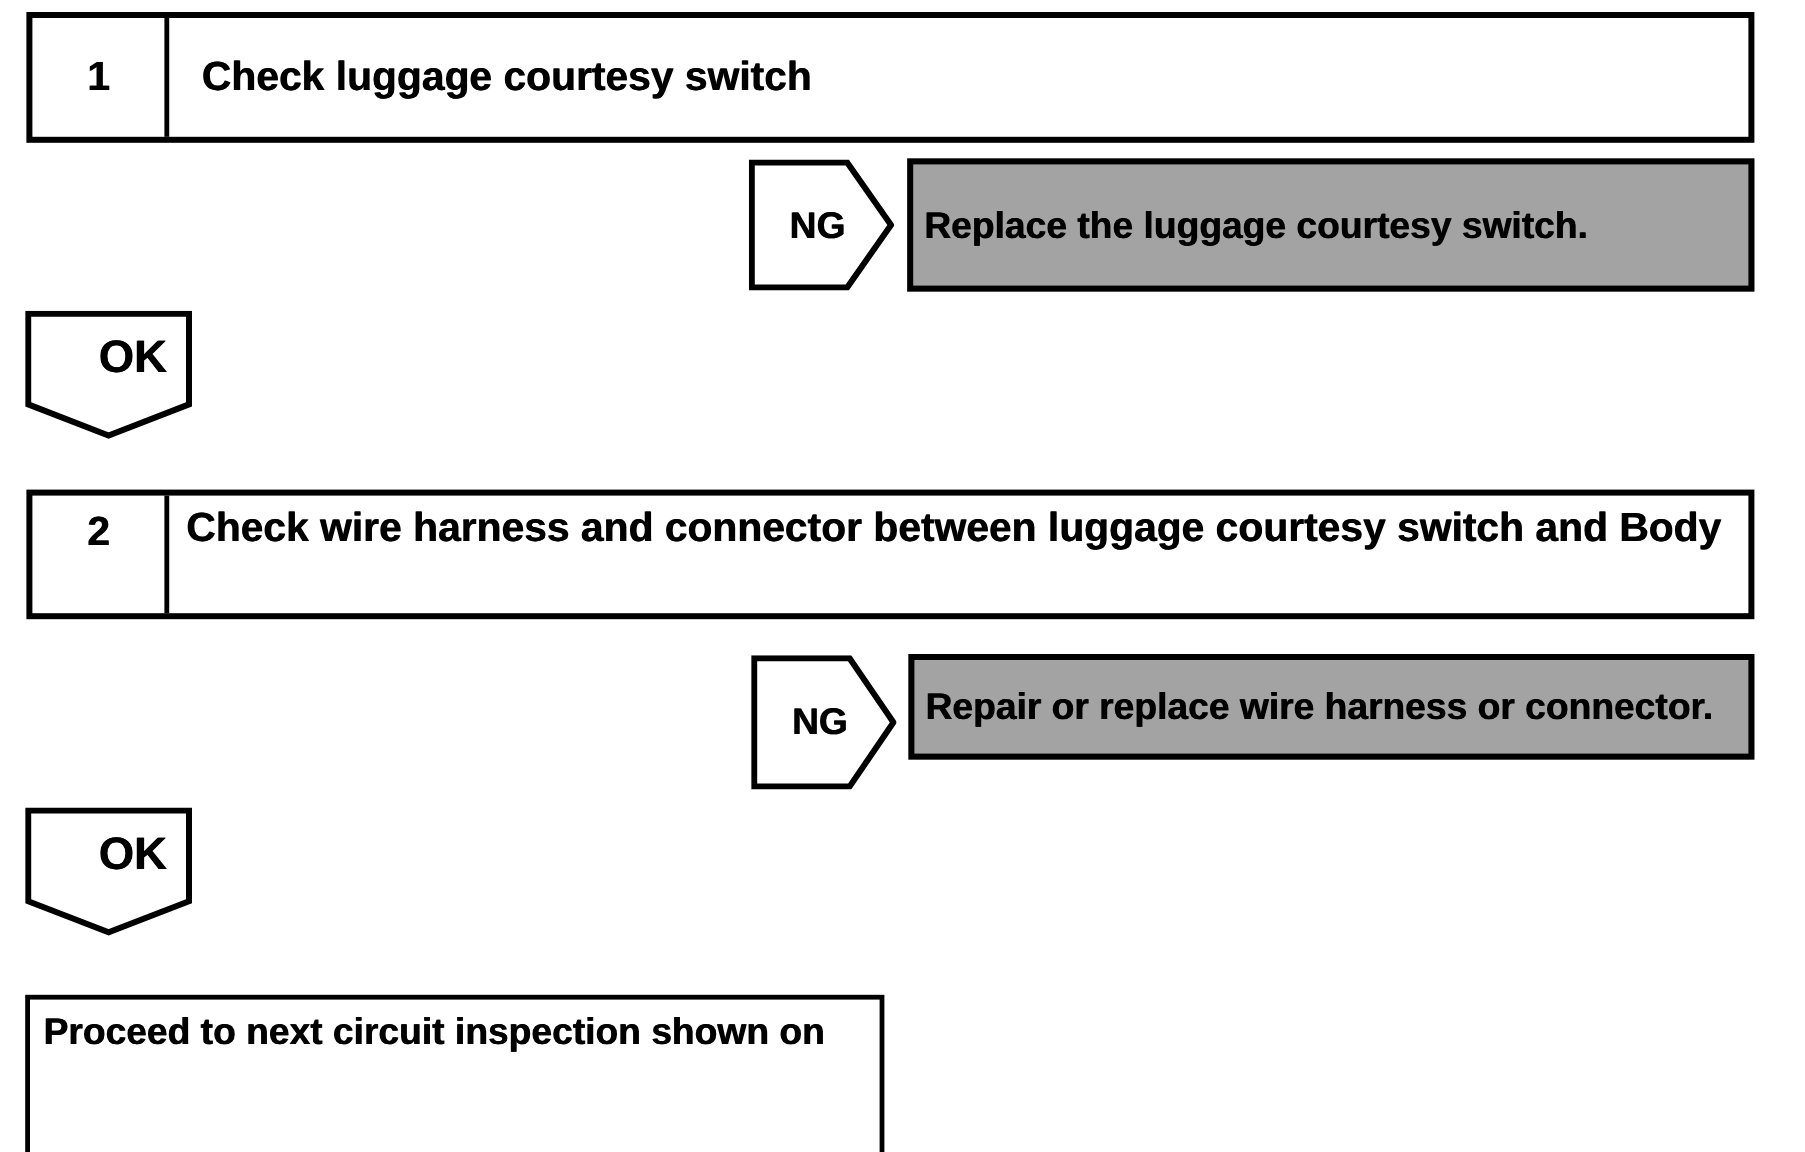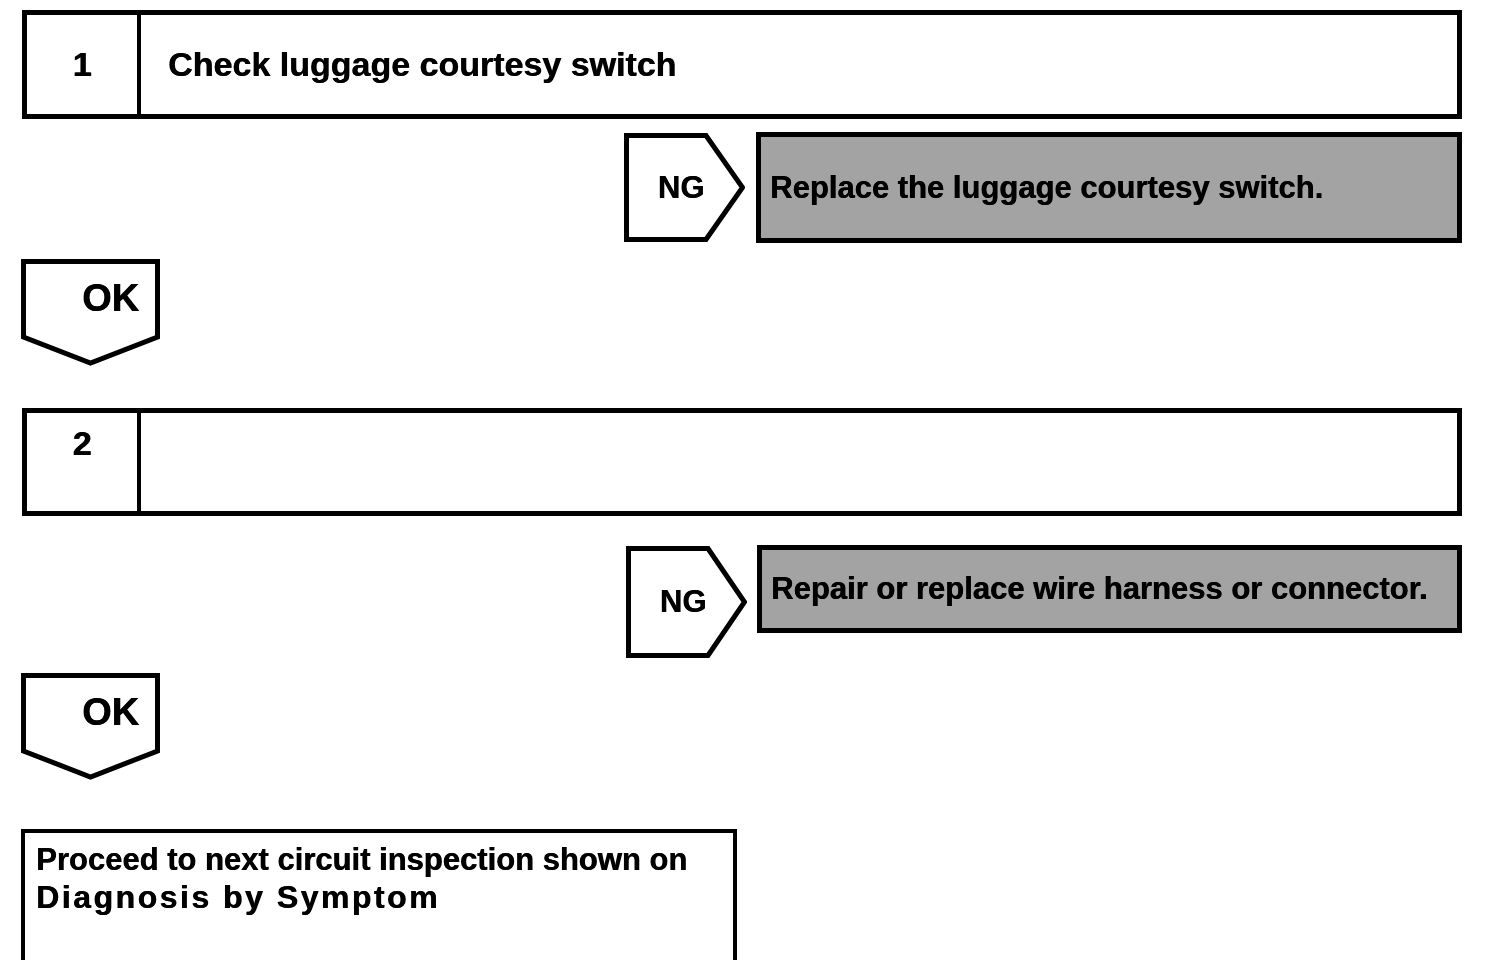--- a/index.html
+++ b/index.html
@@ -112,20 +112,21 @@
     <polygon points="2.5,2.5 136.5,2.5 136.5,78 69.5,104 2.5,78" fill="#ffffff" stroke="#000000" stroke-width="5" stroke-linejoin="miter"></polygon>
   </svg>
   <span class="ok-label">OK</span>
 </div>
 
 <div class="abs step-box ink" style="left:22px; top:408px; width:1440px; height:108px;">
   <div class="step-num top">
     <span>2</span>
   </div>
   <div class="step-text top">
+    <span>Check wire harness and connector between luggage courtesy switch and Body</span>
   </div>
 </div>
 
 <div class="abs pent ink" style="left:626px; top:546px; width:121px; height:112px;">
   <svg viewBox="0 0 121 112">
     <polygon points="2.5,2.5 82,2.5 118.5,56 82,109.5 2.5,109.5" fill="#ffffff" stroke="#000000" stroke-width="5" stroke-linejoin="miter"></polygon>
   </svg>
   <span class="ng-label">NG</span>
 </div>
 <div class="abs result-box ink" style="left:757px; top:545px; width:705px; height:88px;">
@@ -134,14 +135,13 @@
 
 <div class="abs pent ink" style="left:21px; top:673px; width:139px; height:107px;">
   <svg viewBox="0 0 139 107">
     <polygon points="2.5,2.5 136.5,2.5 136.5,78 69.5,104 2.5,78" fill="#ffffff" stroke="#000000" stroke-width="5" stroke-linejoin="miter"></polygon>
   </svg>
   <span class="ok-label">OK</span>
 </div>
 
 <div class="abs final-box ink" style="left:21px; top:829px; width:716px; height:136px;">
   <span style="display:block;">Proceed to next circuit inspection shown on</span>
-  <span class="line2" style="display:block;">Diagnosis by Symptom</span>
 </div>
 
 </body></html>

